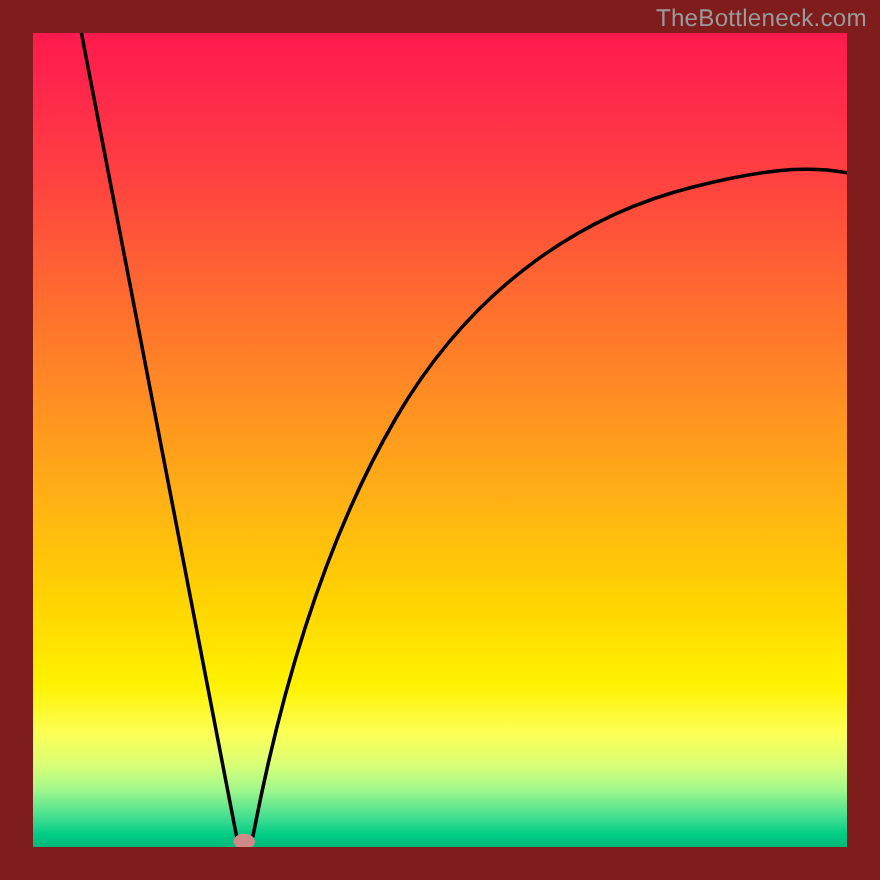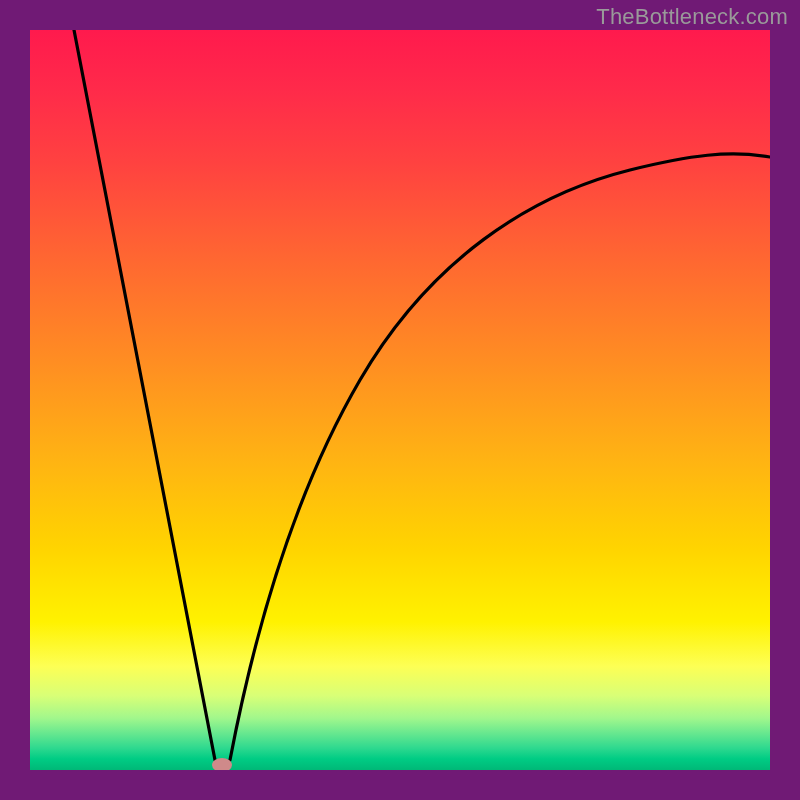--- a/index.html
+++ b/index.html
@@ -8,21 +8,21 @@
     width: 800px;
     height: 800px;
     background: #000;
     overflow: hidden;
     font-family: Arial, Helvetica, sans-serif;
   }
   .frame {
     position: relative;
     width: 800px;
     height: 800px;
-    background: #701a75;
+    background: #7f1d1d;
   }
   .watermark {
     position: absolute;
     top: 4px;
     right: 12px;
     color: #9a9a9a;
     font-size: 22px;
     font-weight: 500;
     letter-spacing: 0.2px;
     z-index: 20;

